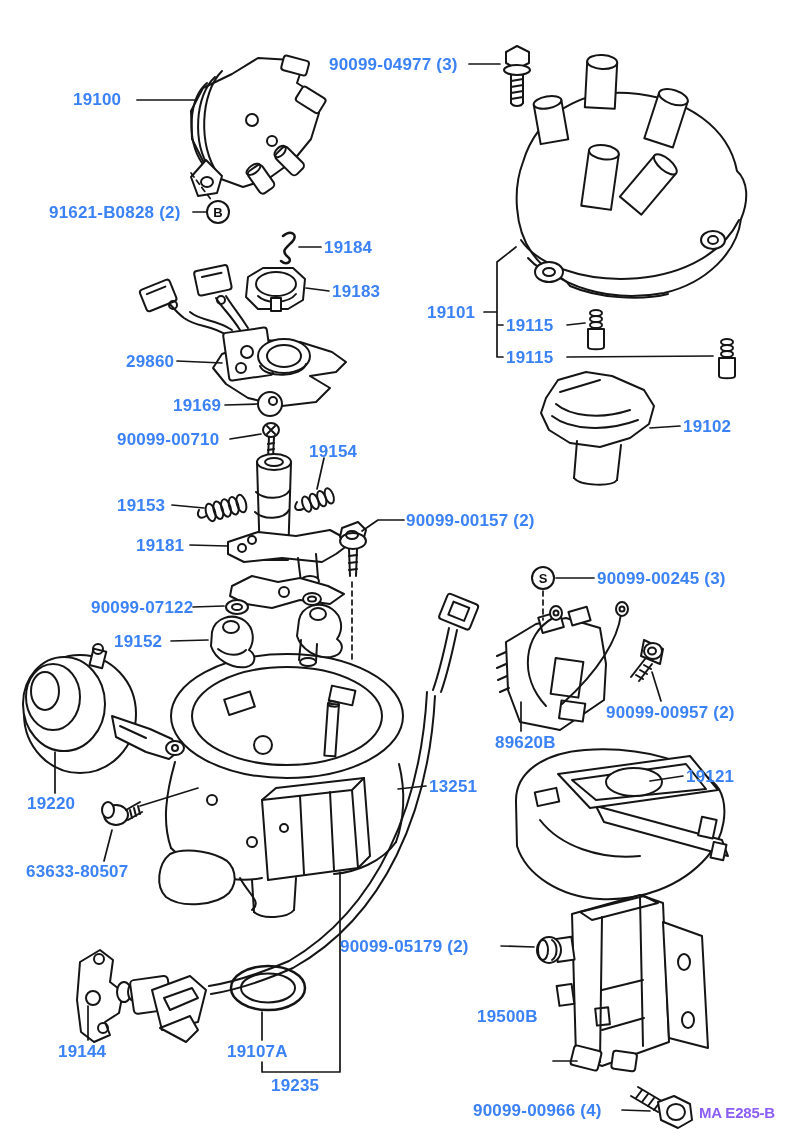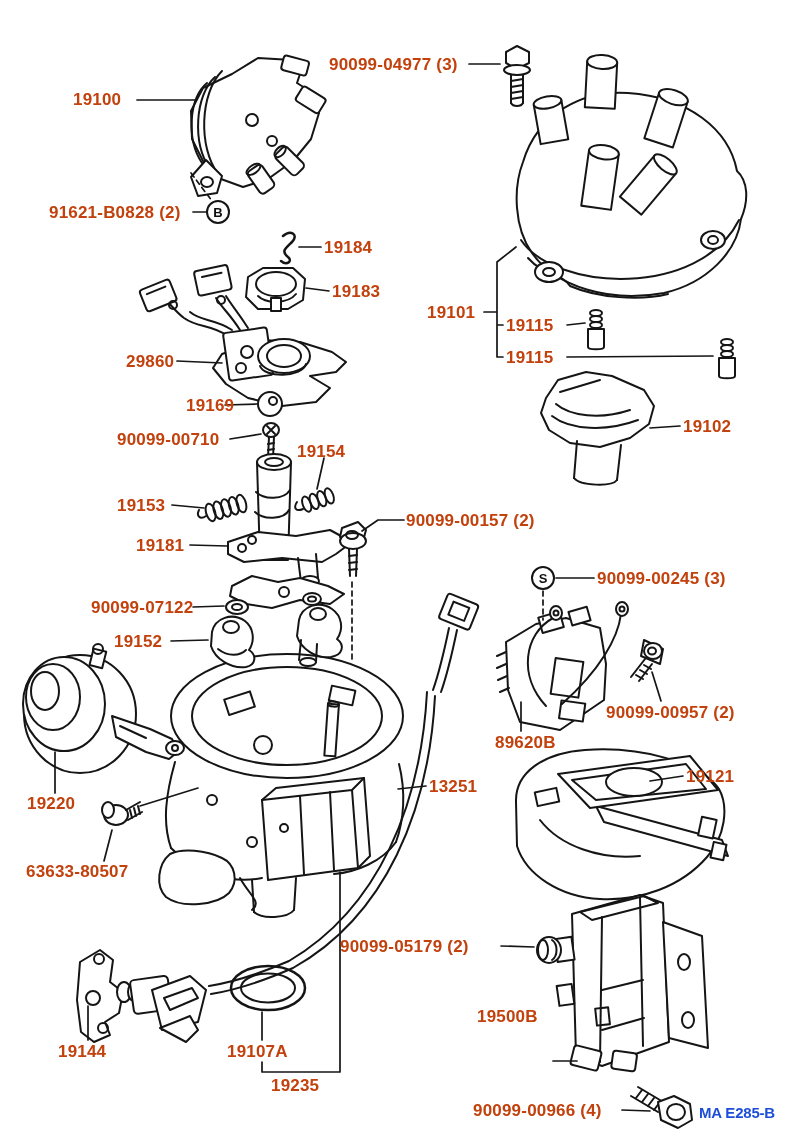--- a/index.html
+++ b/index.html
@@ -1,22 +1,22 @@
 <!DOCTYPE html>
 <html><head>
 <meta charset="utf-8">
 <style>
   html,body{margin:0;padding:0;background:#ffffff;}
   .page{position:relative;width:792px;height:1146px;background:#ffffff;overflow:hidden;
         font-family:"Liberation Sans",sans-serif;}
   svg.diagram{position:absolute;left:0;top:0;}
   .plabel{position:absolute;font-weight:700;font-size:17px;line-height:1;
-          letter-spacing:.2px;color:#c2410c;white-space:nowrap;}
+          letter-spacing:.2px;color:#3b82f6;white-space:nowrap;}
   .footer-code{position:absolute;font-weight:700;font-size:15px;letter-spacing:-.2px;
-          color:#1d4ed8;white-space:nowrap;}
+          color:#8b5cf6;white-space:nowrap;}
   .sym{font:700 13px "Liberation Sans",sans-serif;text-anchor:middle;fill:#101010;stroke:none;}
   .f{fill:#ffffff;}
   .dash{stroke-dasharray:5 4;}
   .leader{stroke-width:1.7;}
 </style>
 </head>
 <body>
 
 <div class="page">
 
@@ -429,23 +429,23 @@
 </g>
 </svg>
 
 <div>
   <div class="plabel" style="left:73px;top:91px">19100</div>
   <div class="plabel" style="left:49px;top:204px">91621-B0828 (2)</div>
   <div class="plabel" style="left:329px;top:56px">90099-04977 (3)</div>
   <div class="plabel" style="left:324px;top:239px">19184</div>
   <div class="plabel" style="left:332px;top:283px">19183</div>
   <div class="plabel" style="left:126px;top:353px">29860</div>
-  <div class="plabel" style="left:186px;top:397px">19169</div>
+  <div class="plabel" style="left:173px;top:397px">19169</div>
   <div class="plabel" style="left:117px;top:431px">90099-00710</div>
-  <div class="plabel" style="left:297px;top:443px">19154</div>
+  <div class="plabel" style="left:309px;top:443px">19154</div>
   <div class="plabel" style="left:117px;top:497px">19153</div>
   <div class="plabel" style="left:136px;top:537px">19181</div>
   <div class="plabel" style="left:406px;top:512px">90099-00157 (2)</div>
   <div class="plabel" style="left:91px;top:599px">90099-07122</div>
   <div class="plabel" style="left:114px;top:633px">19152</div>
   <div class="plabel" style="left:27px;top:795px">19220</div>
   <div class="plabel" style="left:26px;top:863px">63633-80507</div>
   <div class="plabel" style="left:427px;top:304px">19101</div>
   <div class="plabel" style="left:506px;top:317px">19115</div>
   <div class="plabel" style="left:506px;top:349px">19115</div>

